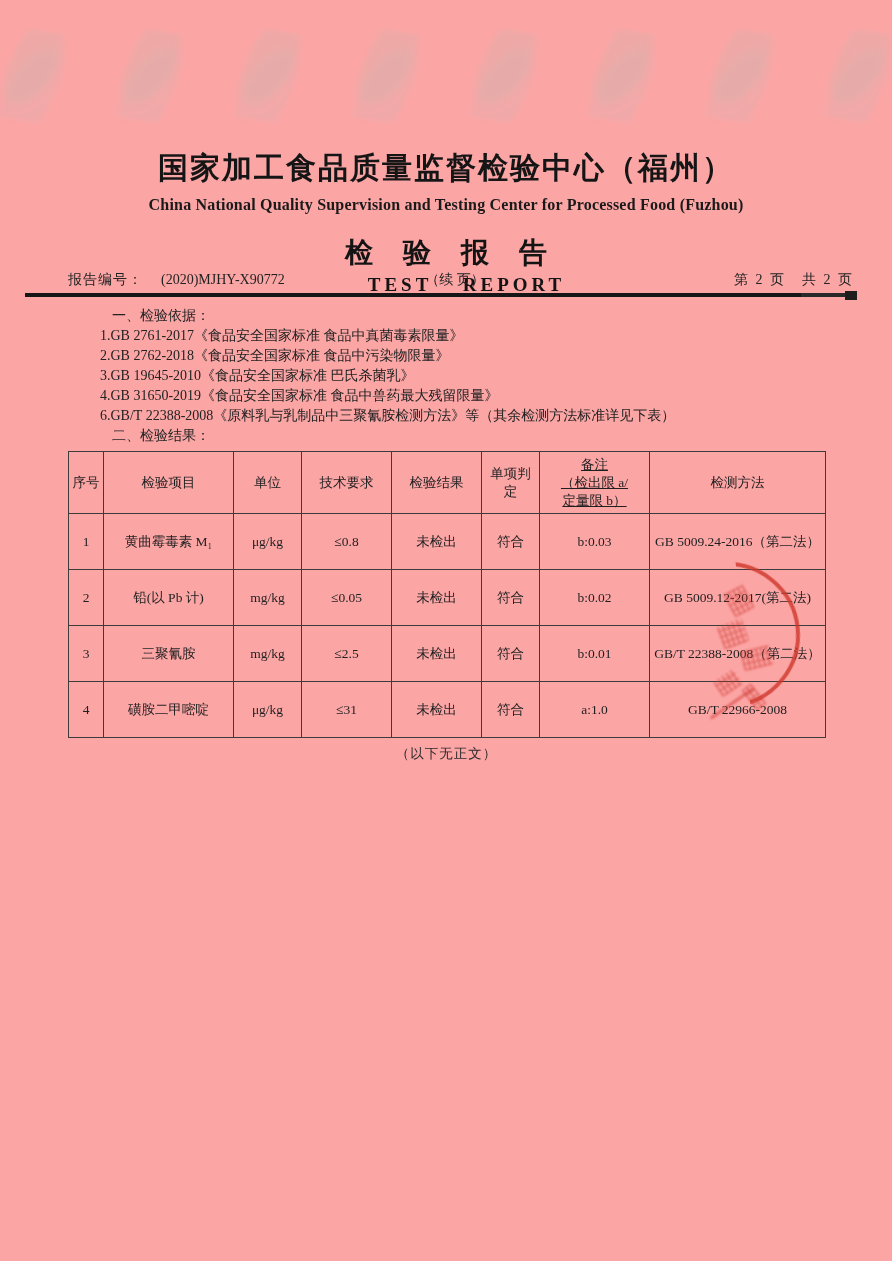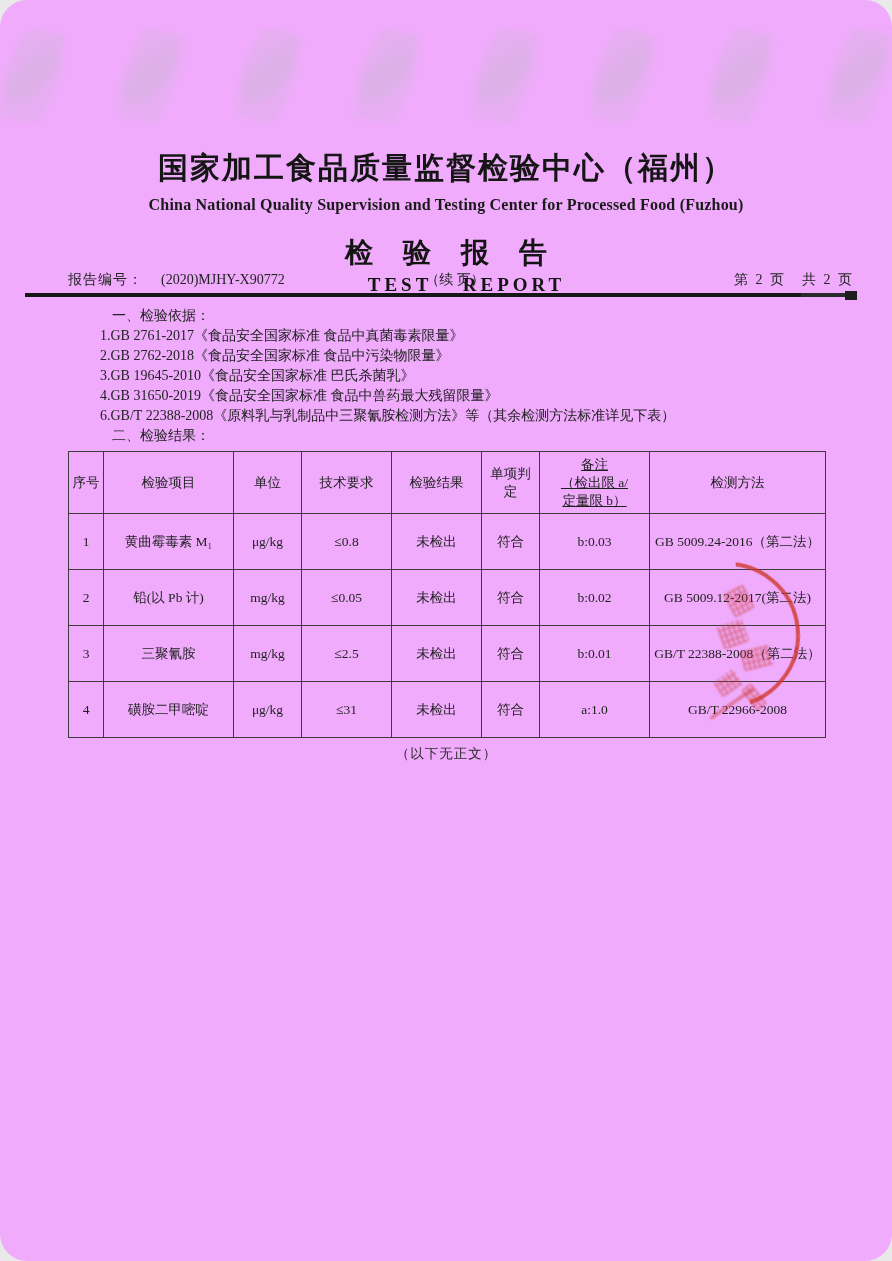--- a/index.html
+++ b/index.html
@@ -1,25 +1,24 @@
 <!DOCTYPE html>
 <html><head>
 <meta charset="utf-8">
 <style>
   * { margin:0; padding:0; box-sizing:border-box; }
   html,body { background:#e9e9e9; }
   .page {
     position:relative;
     width:892px; height:1261px;
     margin:0 auto;
-    background:#f0abfc;
+    background:#fca5a5;
     overflow:hidden;
     font-family:"Liberation Serif","DejaVu Serif",serif;
     color:#1c1c1c;
-    border-radius:27px;
   }
 
   
   .wm-row {
     position:absolute; top:32px; left:4px; right:4px; height:100px;
     display:flex; justify-content:space-between; align-items:flex-start;
     pointer-events:none;
   }
   .wm-blob {
     width:58px; height:88px;

